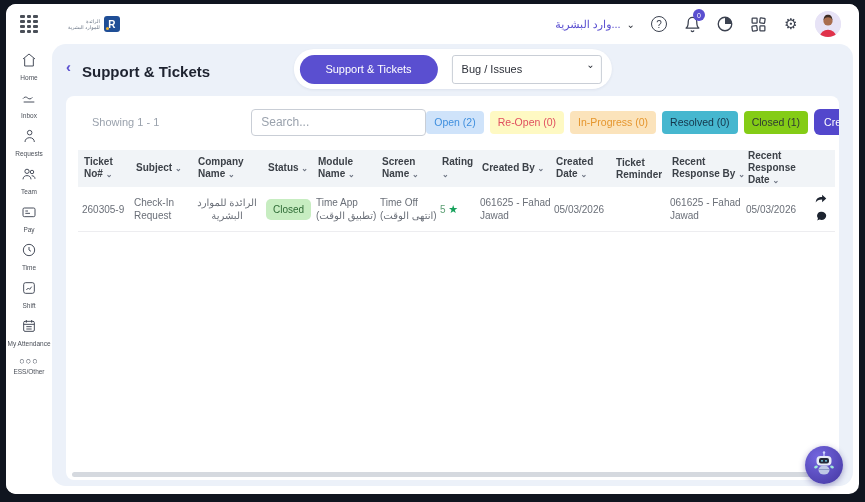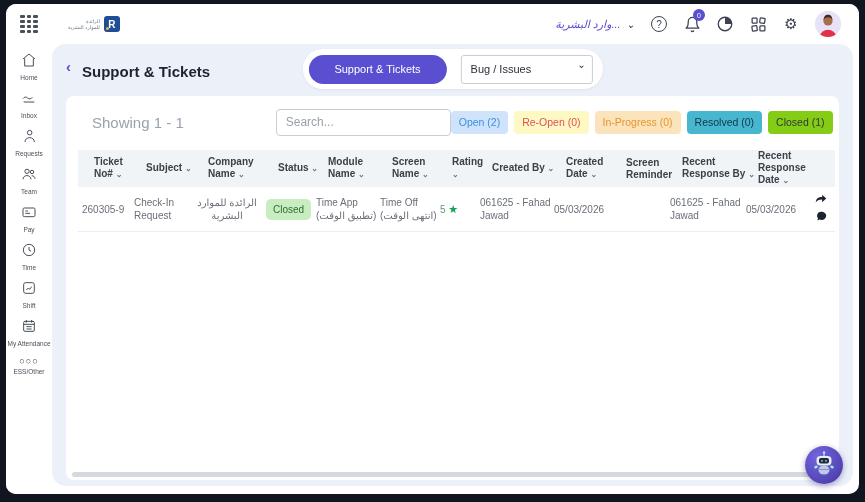--- a/index.html
+++ b/index.html
@@ -9,21 +9,21 @@
 
   
   .topbar { position:absolute; left:0; top:0; right:0; height:40px; background:#fff; display:flex; align-items:center; }
   .grid-icon { width:18px; height:18px; margin-left:14px; display:grid; grid-template-columns:repeat(3,1fr); grid-template-rows:repeat(4,1fr); gap:2px; cursor:pointer; }
   .grid-icon span { background:#4a4f58; border-radius:1px; }
   .logo { display:flex; align-items:center; gap:4px; margin-left:30px; }
   .logo-txt { text-align:right; color:#6b7686; font-size:5px; line-height:6px; direction:rtl; }
   .logo-sq { width:16px; height:16px; background:#1f4e96; border-radius:3px; color:#fff; font-size:10px; font-weight:bold; display:flex; align-items:center; justify-content:center; position:relative; }
   .logo-sq i { position:absolute; left:2px; bottom:2px; width:3px; height:3px; background:#f2b632; border-radius:50%; }
   .topbar-right { margin-left:auto; display:flex; align-items:center; gap:15px; padding-right:18px; }
-  .user-menu { display:flex; align-items:center; gap:6px; cursor:pointer;font-style:italic; }
+  .user-menu { display:flex; align-items:center; gap:6px; cursor:pointer; }
   .user-menu .arb { color:#5a4fd0; font-size:11px; direction:rtl; }
   .user-menu .chev { color:#2b2f38; font-size:10px; }
   .tico { width:18px; height:18px; display:flex; align-items:center; justify-content:center; color:#3c4250; cursor:pointer; position:relative; }
   .help-circ { width:16px; height:16px; border:1.2px solid #3c4250; border-radius:50%; font-size:10px; display:flex; align-items:center; justify-content:center; color:#3c4250; }
   .badge { position:absolute; top:-6px; right:-4px; min-width:12px; height:12px; background:#5a4fd0; color:#fff; font-size:7px; border-radius:50%; display:flex; align-items:center; justify-content:center; }
   .gear-glyph { font-family:"DejaVu Sans", sans-serif; font-size:15px; color:#3c4250; }
   .avatar { width:26px; height:26px; border-radius:50%; background:#e7e3f6; overflow:hidden; cursor:pointer; }
 
   
   .sidebar { position:absolute; left:0; top:40px; bottom:0; width:46px; background:#fff; display:flex; flex-direction:column; align-items:center; padding-top:8px; gap:9px; }
@@ -32,40 +32,40 @@
   .side-item .lbl { font-size:6.5px; color:#4a4f58; text-align:center; line-height:7px; }
   .dots-ico { color:#3b4250; font-size:9px; letter-spacing:1px; line-height:10px; }
 
   
   .main { position:absolute; left:46px; top:40px; right:6px; bottom:8px; background:#ecf1f9; border-radius:14px; }
   .back-chev { position:absolute; left:14px; top:14px; color:#5a4fd0; font-size:15px; font-weight:bold; cursor:pointer; }
   .page-title { position:absolute; left:30px; top:19px; font-size:15px; font-weight:bold; color:#1e2330; }
   .pill { position:absolute; left:50%; transform:translateX(-50%); top:5px; height:40px; background:#fff; border-radius:20px; display:flex; align-items:center; gap:14px; padding:0 10px 0 6px; box-shadow:0 1px 3px rgba(30,40,80,.07); }
   .pill-btn { background:#5a4fd0; color:#fff; border:none; border-radius:15px; height:29px; padding:0 26px; font-size:11px; font-family:inherit; cursor:pointer; white-space:nowrap; }
   .sel-wrap { position:relative; }
-  .sel-wrap select { appearance:none; -webkit-appearance:none; width:132px; height:29px; border:1px solid #c9ced6; border-radius:3px; background:#fff; font-size:11px; color:#2b2f38; padding:0 22px 0 9px; font-family:inherit; cursor:pointer; }
+  .sel-wrap select { appearance:none; -webkit-appearance:none; width:150px; height:29px; border:1px solid #c9ced6; border-radius:3px; background:#fff; font-size:11px; color:#2b2f38; padding:0 22px 0 9px; font-family:inherit; cursor:pointer; }
   .sel-wrap .chev { position:absolute; right:7px; top:4px; font-size:10px; color:#2b2f38; pointer-events:none; }
 
   
   .card { position:absolute; left:14px; right:14px; top:52px; bottom:6px; background:#fff; border-radius:8px; overflow:hidden; }
   .toolbar { position:absolute; left:14px; right:12px; top:12px; height:28px; display:flex; align-items:center; }
-  .showing { color:#9aa2ad; font-size:15px; margin-left:12px; white-space:nowrap; }
+  .showing { color:#9aa2ad; font-size:11px; margin-left:12px; white-space:nowrap; }
   .search { margin-left:92px; width:234px; height:27px; border:1px solid #c9ced6; border-radius:4px; font-size:12px; color:#444; padding:0 9px; font-family:inherit; }
   .search::placeholder { color:#9aa2ad; }
   .chips { margin-left:auto; display:flex; align-items:center; gap:6px; }
   .chip { height:23px; display:flex; align-items:center; padding:0 8px; border-radius:4px; font-size:10.5px; cursor:pointer; white-space:nowrap; }
   .chip-open { background:#cfe3fa; color:#3f8fde; }
   .chip-reopen { background:#fef9c3; color:#e04f5f; }
   .chip-progress { background:#fbe3bb; color:#e5962e; }
   .chip-resolved { background:#46b7cf; color:#15354a; }
   .chip-closed { background:#84cc16; color:#2f3a33; }
   .create-btn { height:26px; background:#5347cc; color:#fff; border:none; border-radius:6px; padding:0 10px; font-size:10.5px; font-family:inherit; cursor:pointer; white-space:nowrap; }
 
   .tgrid { display:grid; grid-template-columns:50px 60px 68px 48px 62px 58px 38px 72px 58px 54px 74px 62px 22px; column-gap:2px; align-items:center; }
-  .thead { position:absolute; left:12px; right:4px; top:54px; height:37px; background:#f1f4f7; padding:0 16px; }
+  .thead { position:absolute; left:12px; right:4px; top:54px; height:37px; background:#f1f4f7; padding:0 6px; }
   .th { font-size:10px; font-weight:bold; color:#3c4148; line-height:12px; }
   .th .sort { color:#6b7280; font-size:8px; display:inline-block; }
   .trow { position:absolute; left:12px; right:4px; top:91px; height:45px; border-bottom:1px solid #ededf0; padding:0 4px; }
   .td { font-size:10px; color:#6a6f78; line-height:13px; }
   .arb-cell { direction:rtl; text-align:center; padding-right:6px; }
   .status-badge { display:inline-block; background:#c7edc1; color:#2e6b35; font-size:10px; padding:4px 7px; border-radius:5px; }
   .rating-cell { white-space:nowrap; }
   .rating-num { color:#5c9e73; font-size:10px; }
   .star { color:#17a15c; font-size:11px; }
   .row-actions { display:flex; flex-direction:column; gap:3px; align-items:center; }
@@ -245,21 +245,21 @@
       <div class="thead tgrid">
         <div class="th"><span>Ticket No#</span> <span class="sort">⌄</span></div>
         <div class="th"><span>Subject</span> <span class="sort">⌄</span></div>
         <div class="th"><span>Company Name</span> <span class="sort">⌄</span></div>
         <div class="th"><span>Status</span> <span class="sort">⌄</span></div>
         <div class="th"><span>Module Name</span> <span class="sort">⌄</span></div>
         <div class="th"><span>Screen Name</span> <span class="sort">⌄</span></div>
         <div class="th"><span>Rating</span> <span class="sort">⌄</span></div>
         <div class="th"><span>Created By</span> <span class="sort">⌄</span></div>
         <div class="th"><span>Created Date</span> <span class="sort">⌄</span></div>
-        <div class="th"><span>Screen Reminder</span></div>
+        <div class="th"><span>Ticket Reminder</span></div>
         <div class="th"><span>Recent Response By</span> <span class="sort">⌄</span></div>
         <div class="th"><span>Recent Response Date</span> <span class="sort">⌄</span></div>
         <div class="th"></div>
       </div>
 
       <div class="trow tgrid">
         <div class="td">260305-9</div>
         <div class="td">Check-In Request</div>
         <div class="td arb-cell">الرائدة للموارد البشرية</div>
         <div class="td"><span class="status-badge">Closed</span></div>

